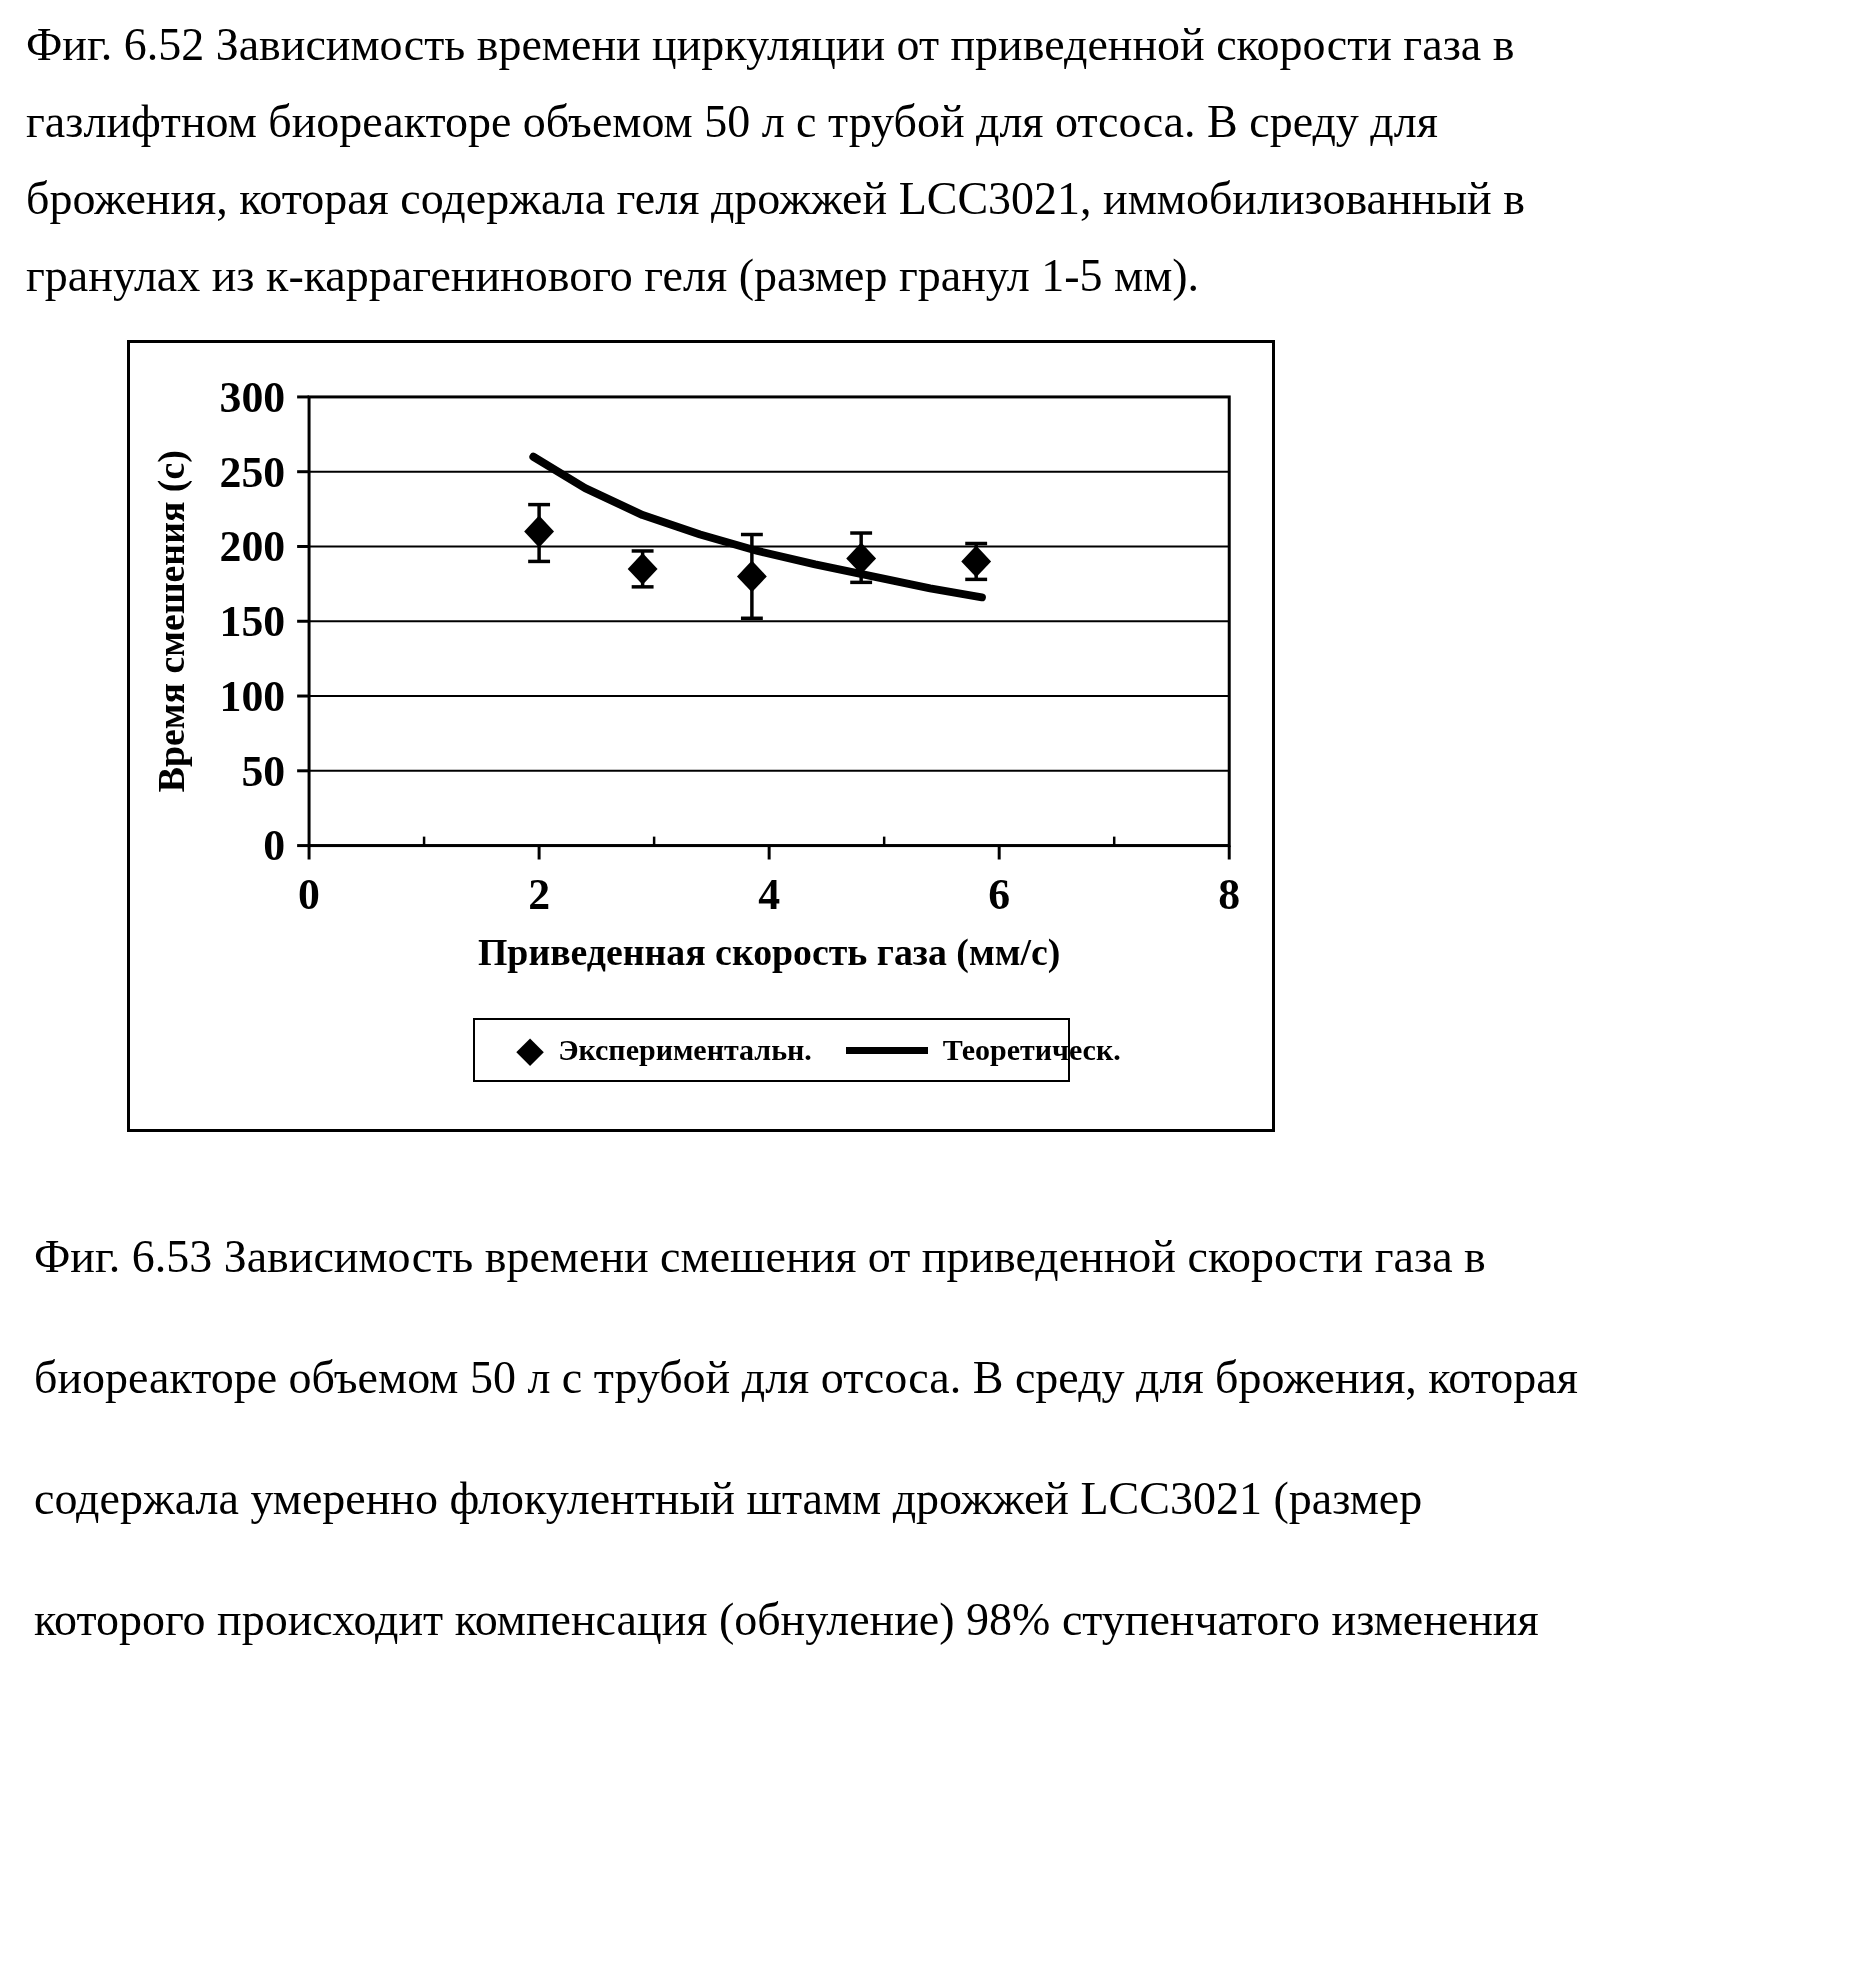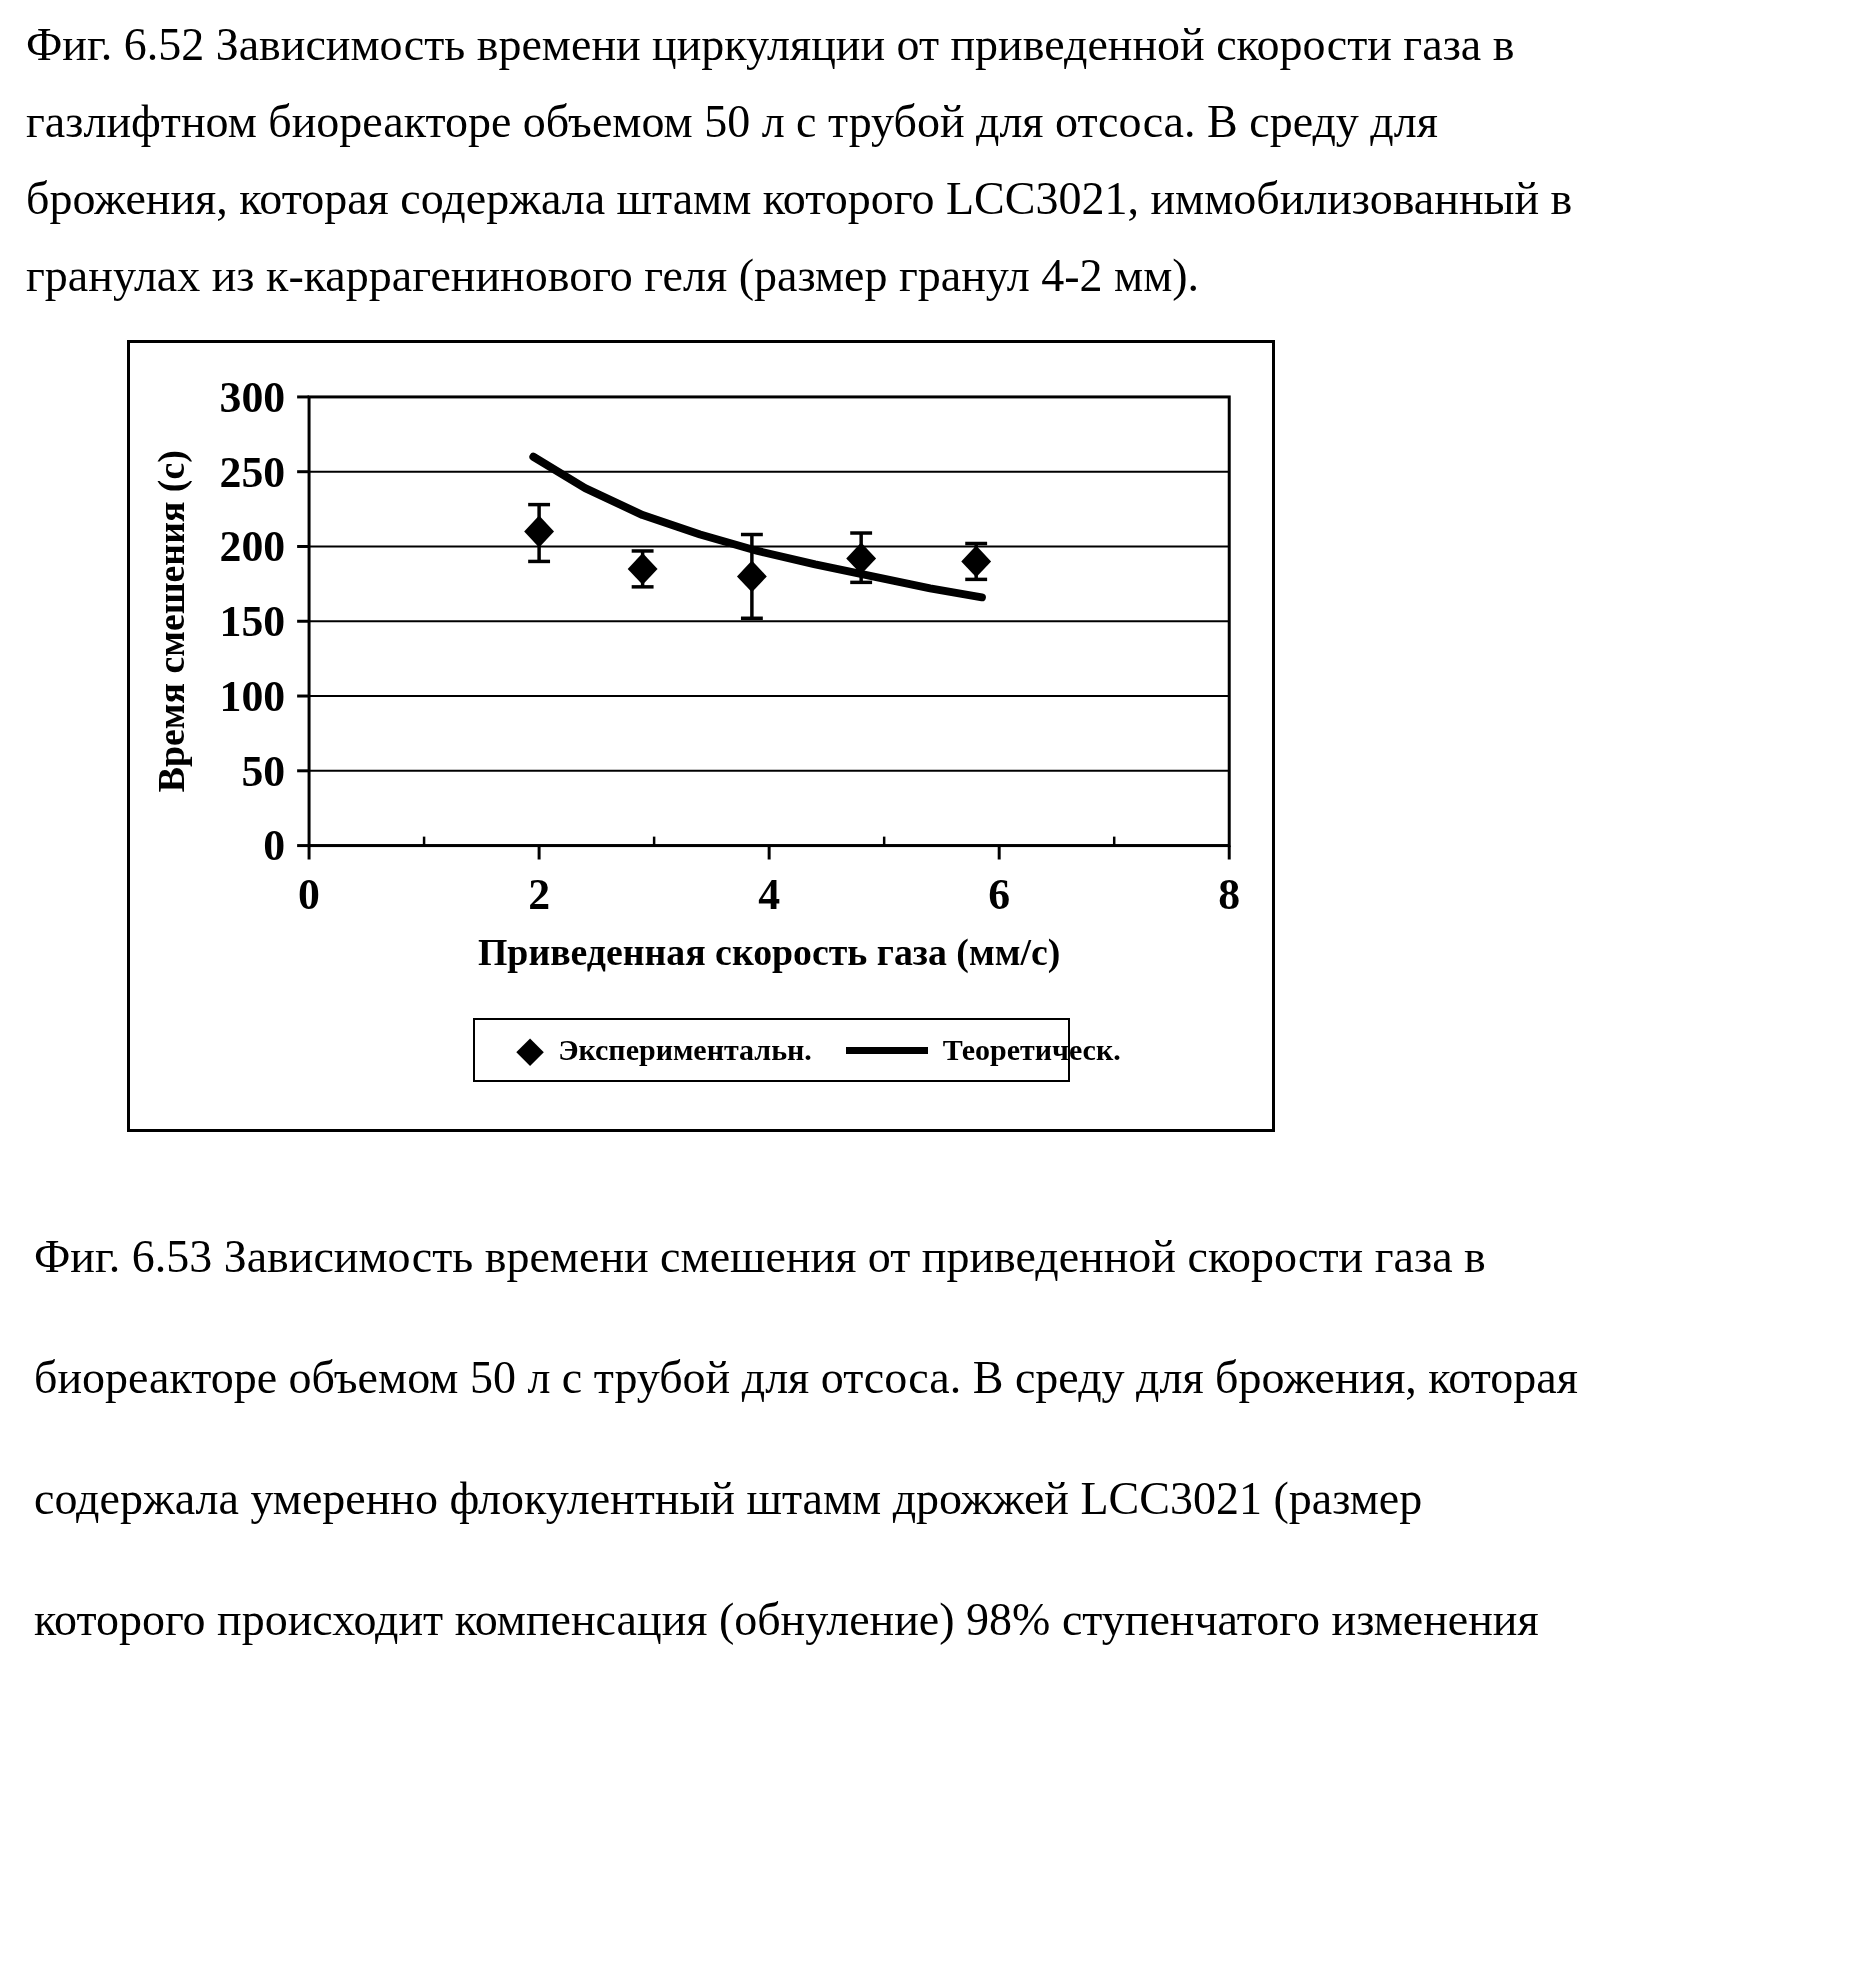--- a/index.html
+++ b/index.html
@@ -41,22 +41,22 @@
   .line-swatch { display: inline-block; width: 82px; height: 7px; background: #000; }
 </style>
 </head>
 <body>
 
 <div class="page">
 
   <div class="caption caption-top">
     <div class="cap-line">Фиг. 6.52 Зависимость времени циркуляции от приведенной скорости газа в</div>
     <div class="cap-line">газлифтном биореакторе объемом 50 л с трубой для отсоса. В среду для</div>
-    <div class="cap-line">брожения, которая содержала штамм которого LCC3021, иммобилизованный в</div>
-    <div class="cap-line">гранулах из к-каррагенинового геля (размер гранул 4-2 мм).</div>
+    <div class="cap-line">брожения, которая содержала геля дрожжей LCC3021, иммобилизованный в</div>
+    <div class="cap-line">гранулах из к-каррагенинового геля (размер гранул 1-5 мм).</div>
   </div>
 
   <div class="chart-frame">
     <svg id="chart-svg" width="1142" height="653" viewBox="0 0 1148 656">
         <line x1="180" x2="1105" y1="505" y2="505" stroke="#000" stroke-width="2"></line>
         <line x1="180" x2="1105" y1="429.83333333333337" y2="429.83333333333337" stroke="#000" stroke-width="2"></line>
         <line x1="180" x2="1105" y1="354.6666666666667" y2="354.6666666666667" stroke="#000" stroke-width="2"></line>
         <line x1="180" x2="1105" y1="279.5" y2="279.5" stroke="#000" stroke-width="2"></line>
         <line x1="180" x2="1105" y1="204.33333333333337" y2="204.33333333333337" stroke="#000" stroke-width="2"></line>
         <line x1="180" x2="1105" y1="129.16666666666663" y2="129.16666666666663" stroke="#000" stroke-width="2"></line>

